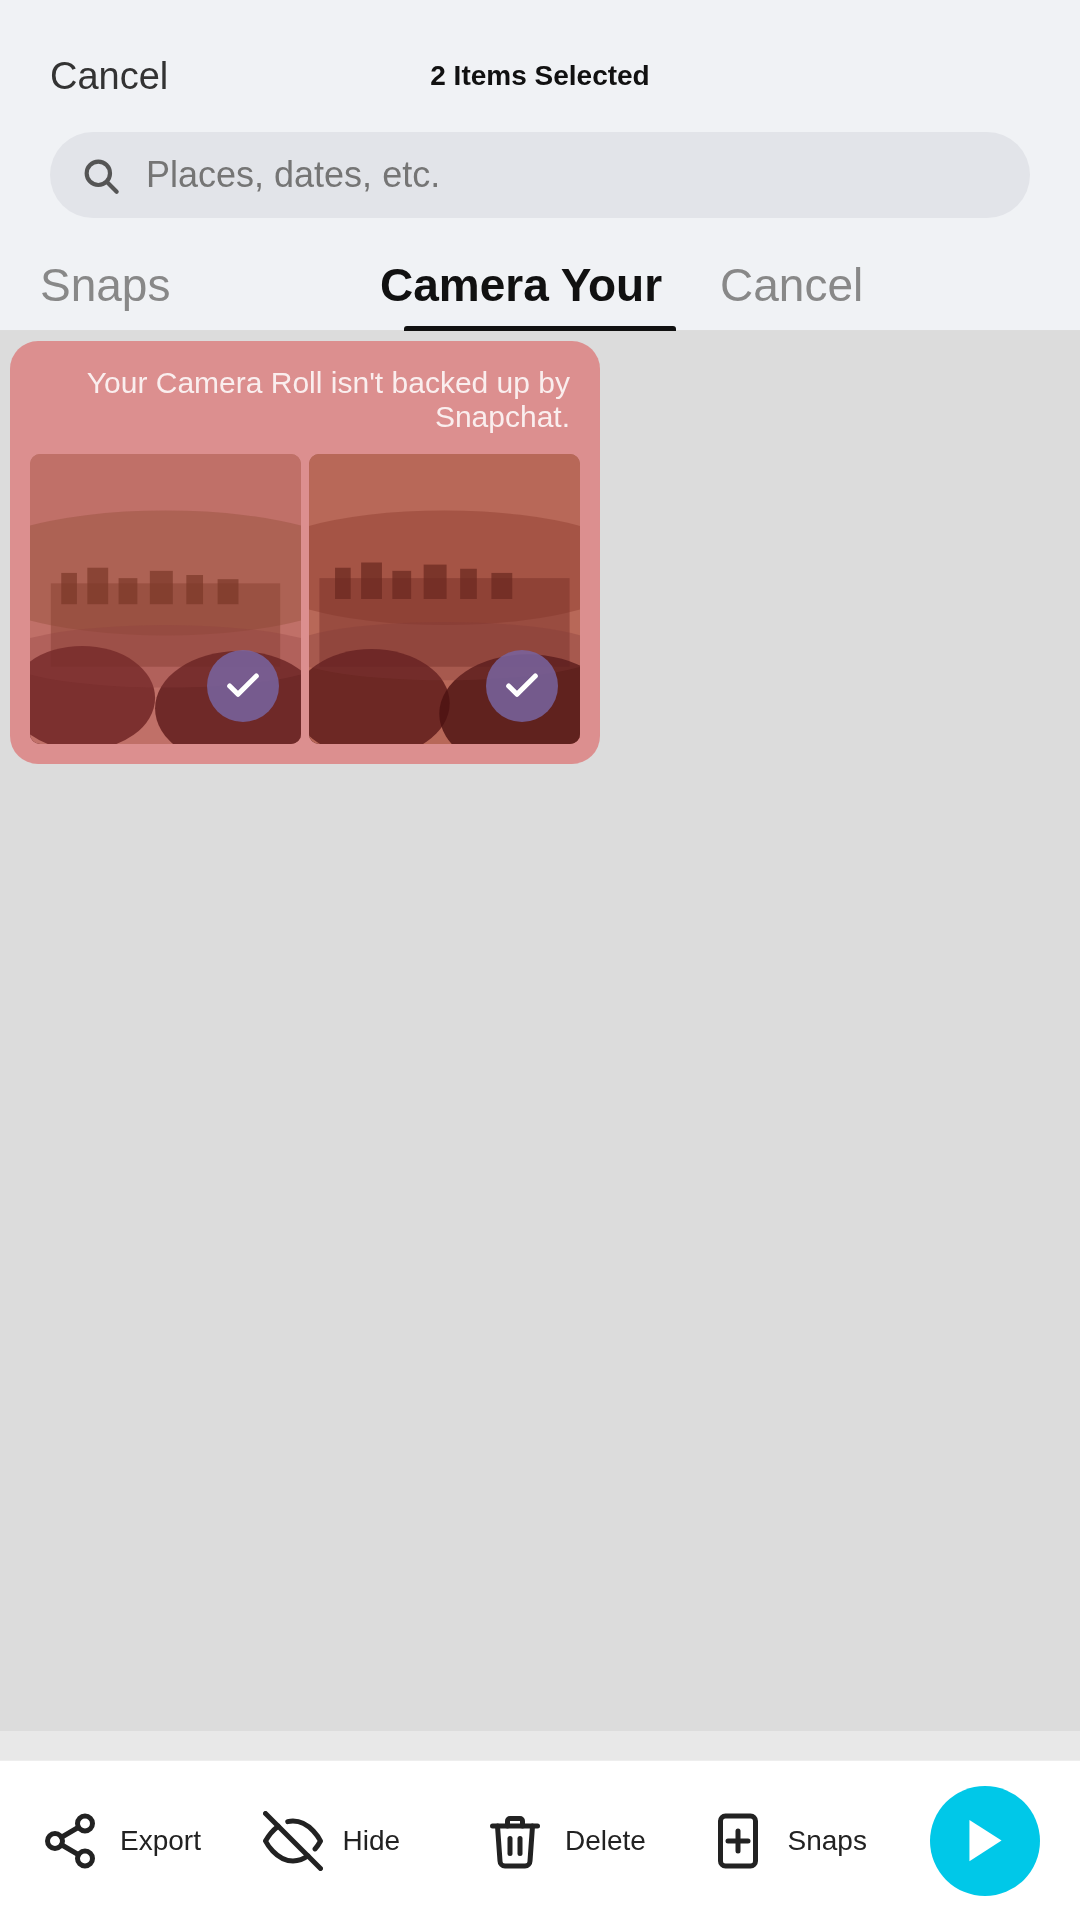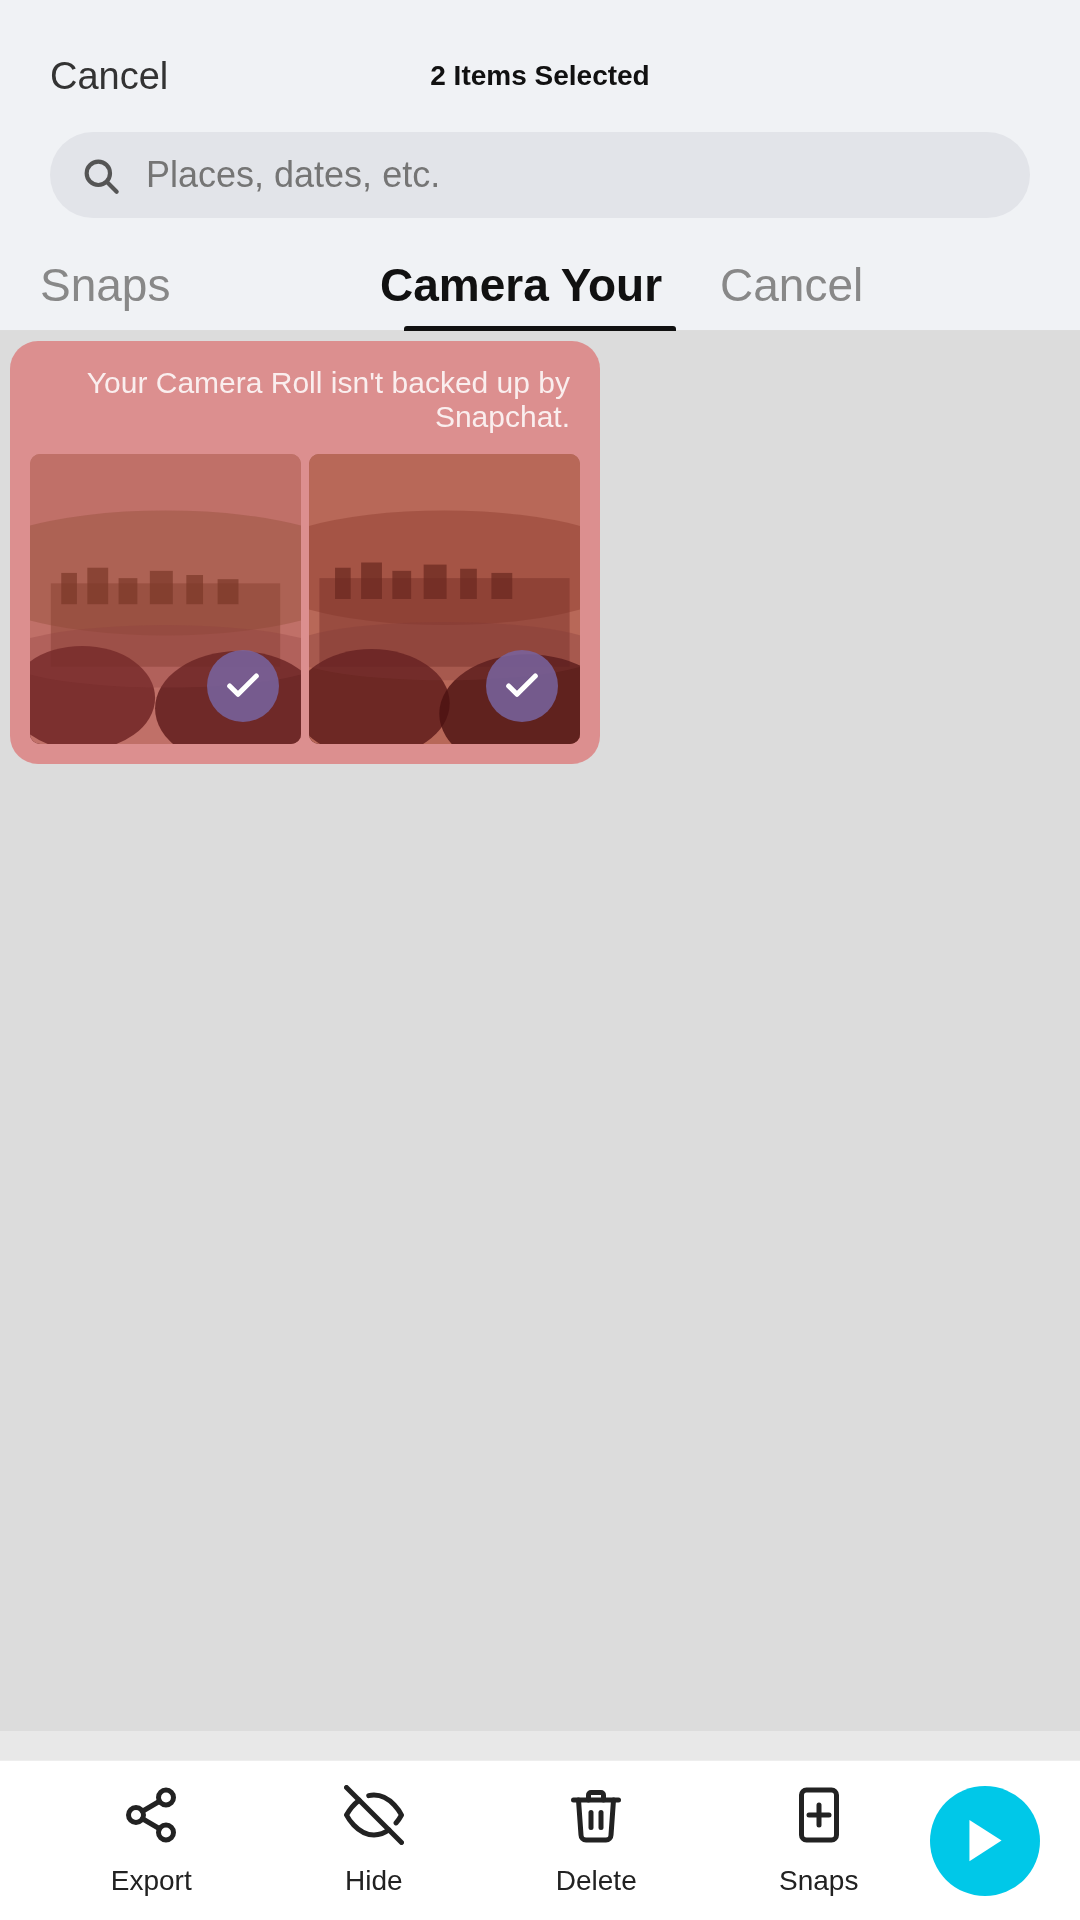--- a/index.html
+++ b/index.html
@@ -209,21 +209,20 @@
       background: #fff;
       display: flex;
       align-items: center;
       justify-content: space-around;
       padding: 0 40px;
       border-top: 1px solid #eee;
     }
 
     .toolbar-item {
       display: flex;
-      flex-direction: column;
       align-items: center;
       gap: 20px;
       cursor: pointer;
       flex: 1;
     }
 
     .toolbar-item svg {
       width: 60px;
       height: 60px;
     }

